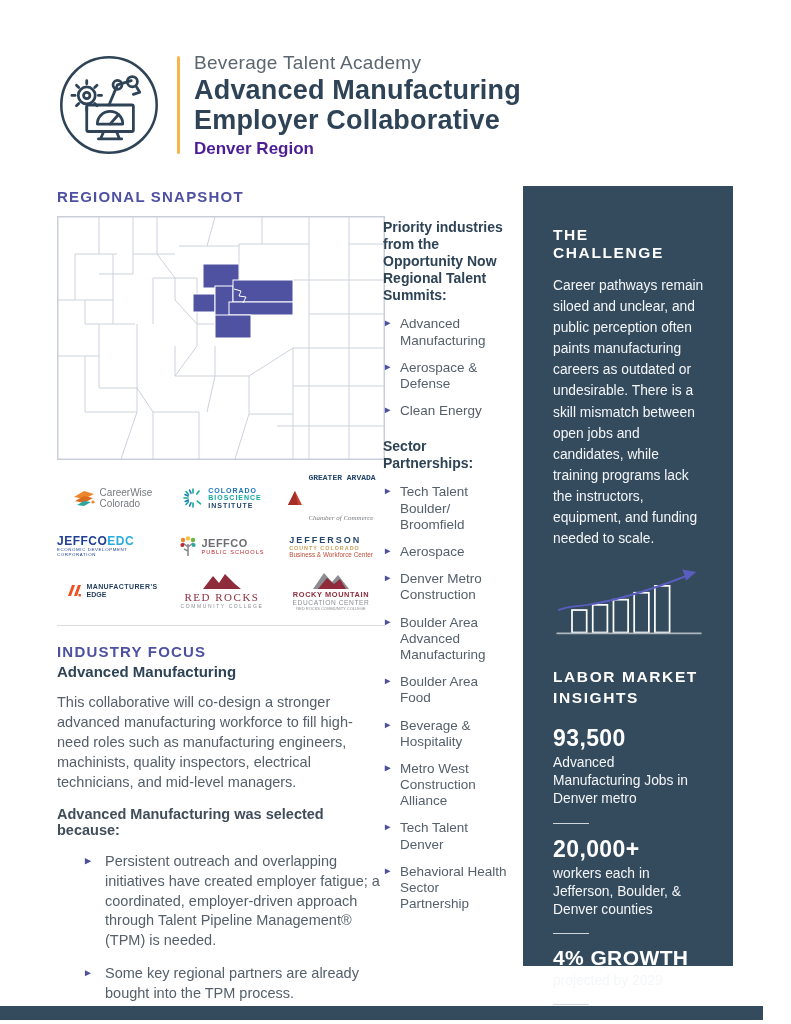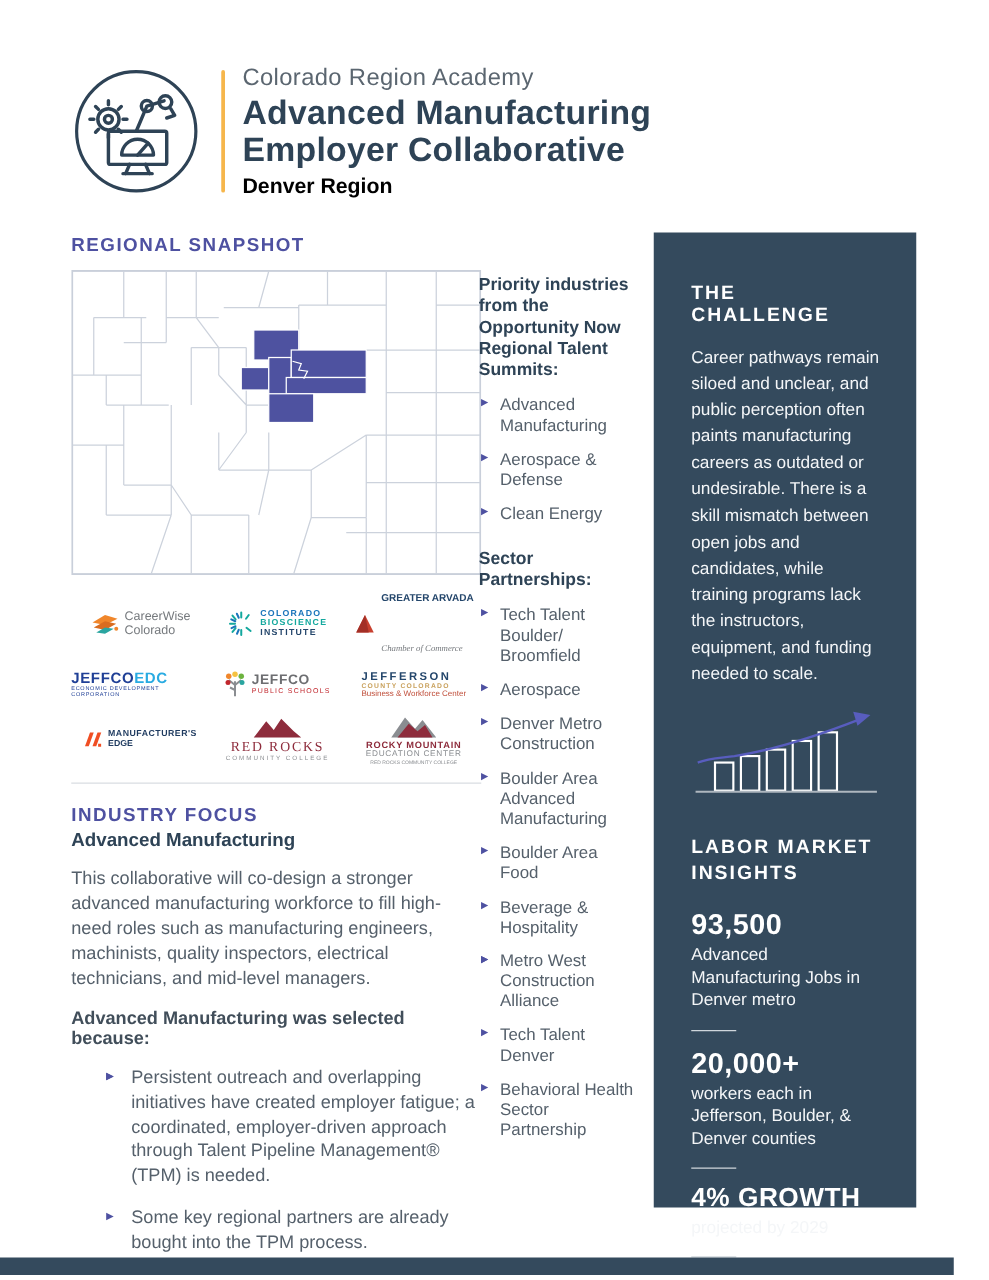--- a/index.html
+++ b/index.html
@@ -7,21 +7,21 @@
   body { font-family:"Liberation Sans", sans-serif; color:#4c5763; }
   .page { position:relative; width:791px; height:1024px; background:#fff; overflow:hidden; margin:0 auto; }
 
   
   .header { position:absolute; left:55px; top:52px; display:flex; align-items:flex-start; }
   .logo-circle { width:108px; height:106px; flex:0 0 auto; }
   .hdr-rule { width:3px; height:98px; background:#f6b64b; margin:4px 14px 0 14px; border-radius:2px; }
   .hdr-text { padding-top:0; }
   .eyebrow { font-size:19px; color:#5b6670; letter-spacing:.3px; margin-bottom:2px; }
   .title { font-size:27px; font-weight:bold; color:#2e4356; line-height:1.1; letter-spacing:.2px; }
-  .region { font-size:17px; font-weight:bold; color:#000000; margin-top:4px; }
+  .region { font-size:17px; font-weight:bold; color:#4c1d95; margin-top:4px; }
 
   
   .left-col { position:absolute; left:57px; top:188px; width:328px; }
   .sect-head { font-size:15px; font-weight:bold; letter-spacing:1.2px; color:#4e51a1; }
   .map-box { margin-top:11px; width:328px; height:244px; }
   .logo-grid { margin-top:10px; display:grid; grid-template-columns:110px 110px 108px; row-gap:12px; align-items:center; justify-items:center; }
   .logo-cell { display:flex; align-items:center; gap:4px; }
   .logo-text { display:flex; flex-direction:column; line-height:1.12; }
   .divider { margin-top:14px; border-top:1.5px solid #d9dde2; width:328px; }
 
@@ -49,21 +49,21 @@
   .sb-head2 { margin-top:20px; line-height:1.35; }
   .stats { margin-top:16px; }
   .stat-val { font-size:23px; font-weight:bold; letter-spacing:.4px; }
   .stat-desc { font-size:13.8px; line-height:1.32; margin-top:2px; color:#f4f6f8; }
   .stat-rule { width:36px; border-top:1.5px solid #cfd6dc; margin:14px 0 12px 0; }
 
   
   .footer-bar { position:absolute; left:0; top:1006px; width:763px; height:14px; background:#344a5d; }
 
   
-  .t-navy { color:#24466b; } .t-gray { color:#75797d; }
+  .t-navy { color:#24466b;font-family:Liberation Mono, monospace; } .t-gray { color:#75797d; }
   .serif { font-family:"Liberation Serif", serif; }
 </style>
 </head>
 <body>
 
 <div class="page">
 
   <div class="header">
     <svg class="logo-circle" viewBox="0 0 100 100">
       <g fill="none" stroke="#2e4356" stroke-width="2.6" stroke-linecap="round" stroke-linejoin="round">
@@ -80,21 +80,21 @@
         <path d="M29 30 v-3 M29 52 v3 M18 41 h-3 M40 41 h3 M21.5 33.5 l-2.2 -2.2 M36.5 48.5 l2.2 2.2 M36.5 33.5 l2.2 -2.2 M21.5 48.5 l-2.2 2.2"></path>
 
         <path d="M50 50 L58 31 L71 27"></path>
         <circle cx="58" cy="31" r="4.2"></circle>
         <circle cx="72" cy="28" r="4.8"></circle>
         <path d="M76 33 l3 5 M79 38 l-6 2"></path>
       </g>
     </svg>
     <div class="hdr-rule"></div>
     <div class="hdr-text">
-      <div class="eyebrow">Colorado Region Academy</div>
+      <div class="eyebrow">Beverage Talent Academy</div>
       <div class="title">
         <div>Advanced Manufacturing</div>
         <div>Employer Collaborative</div>
       </div>
       <div class="region">Denver Region</div>
     </div>
   </div>
 
   <div class="left-col">
     <div class="sect-head">REGIONAL SNAPSHOT</div>

